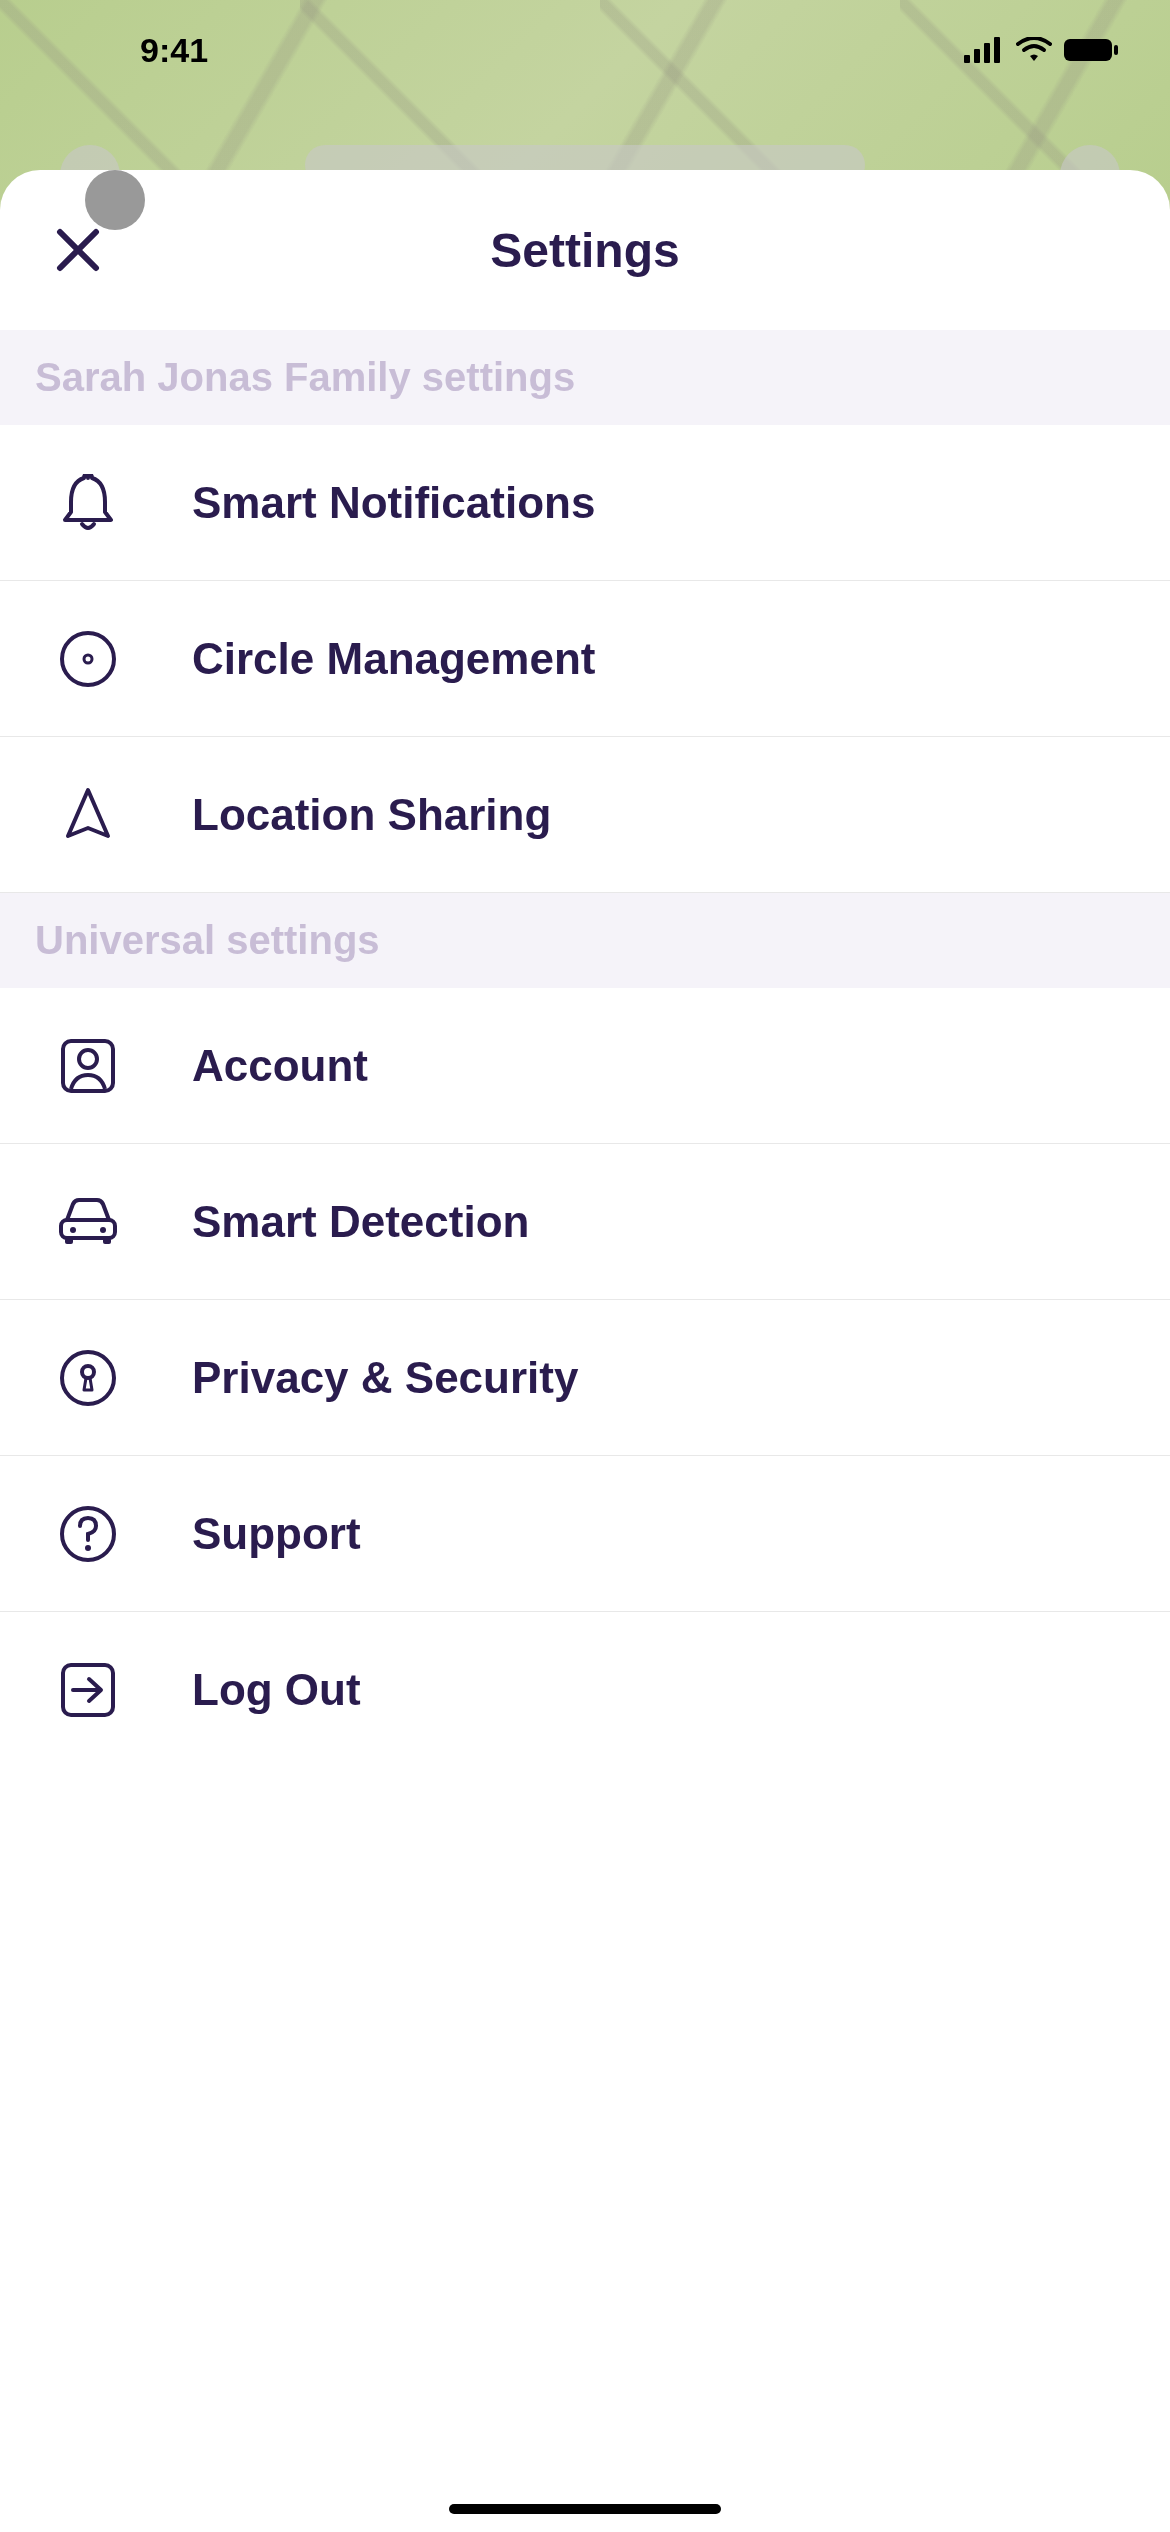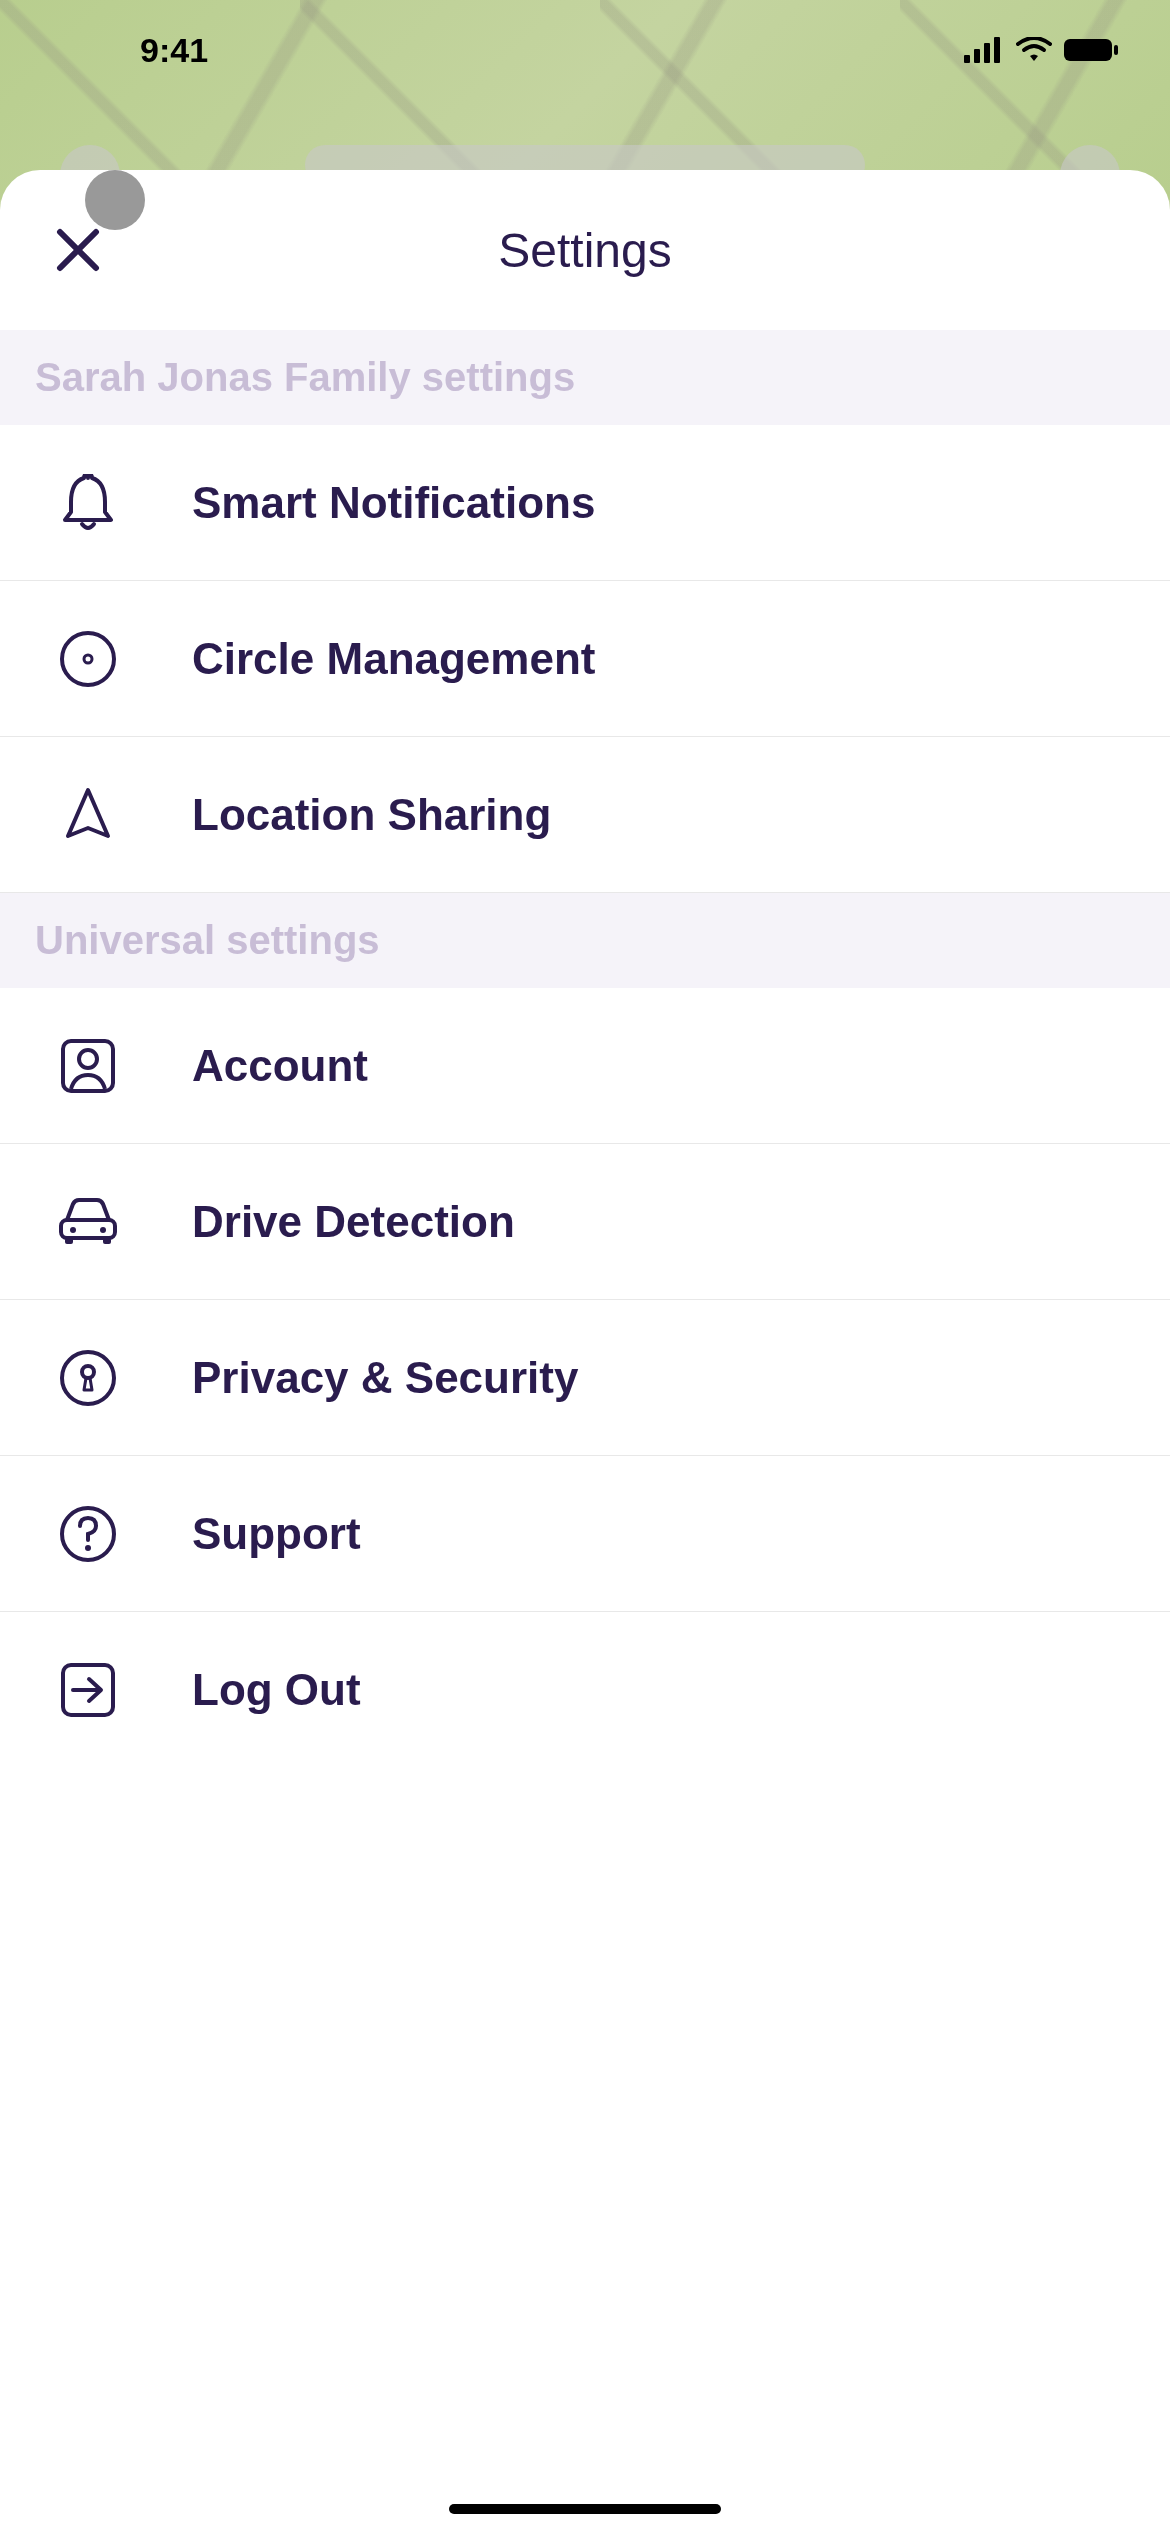--- a/index.html
+++ b/index.html
@@ -125,21 +125,21 @@
       transform: translateY(-50%);
       width: 60px;
       height: 60px;
       display: flex;
       align-items: center;
       justify-content: center;
       cursor: pointer;
     }
     .sheet-title {
       font-size: 48px;
-      font-weight: 400;
+      font-weight: 700;
       color: #2a1c4e;
     }
     .section-header {
       background: #f5f3f9;
       padding: 25px 35px;
       font-size: 40px;
       font-weight: 700;
       color: #c8bdd6;
     }
     .menu-item {
@@ -268,21 +268,21 @@
     <div class="menu-icon">
       <svg width="62" height="48" viewBox="0 0 62 48">
         <path d="M10 22 L16 6 Q18 2 22 2 L40 2 Q44 2 46 6 L52 22" fill="none" stroke="#2a1c4e" stroke-width="4" stroke-linejoin="round"></path>
         <rect x="4" y="22" width="54" height="18" rx="6" fill="none" stroke="#2a1c4e" stroke-width="4"></rect>
         <circle cx="16" cy="32" r="3" fill="#2a1c4e"></circle>
         <circle cx="46" cy="32" r="3" fill="#2a1c4e"></circle>
         <rect x="8" y="40" width="8" height="6" rx="2" fill="#2a1c4e"></rect>
         <rect x="46" y="40" width="8" height="6" rx="2" fill="#2a1c4e"></rect>
       </svg>
     </div>
-    <div class="menu-label">Drive Detection</div>
+    <div class="menu-label">Smart Detection</div>
   </div>
 
   <div class="menu-item">
     <div class="menu-icon">
       <svg width="60" height="60" viewBox="0 0 60 60">
         <circle cx="30" cy="30" r="26" fill="none" stroke="#2a1c4e" stroke-width="4"></circle>
         <circle cx="30" cy="24" r="6" fill="none" stroke="#2a1c4e" stroke-width="4"></circle>
         <path d="M28 30 L26 42 L34 42 L32 30" fill="none" stroke="#2a1c4e" stroke-width="3" stroke-linejoin="round"></path>
       </svg>
     </div>

